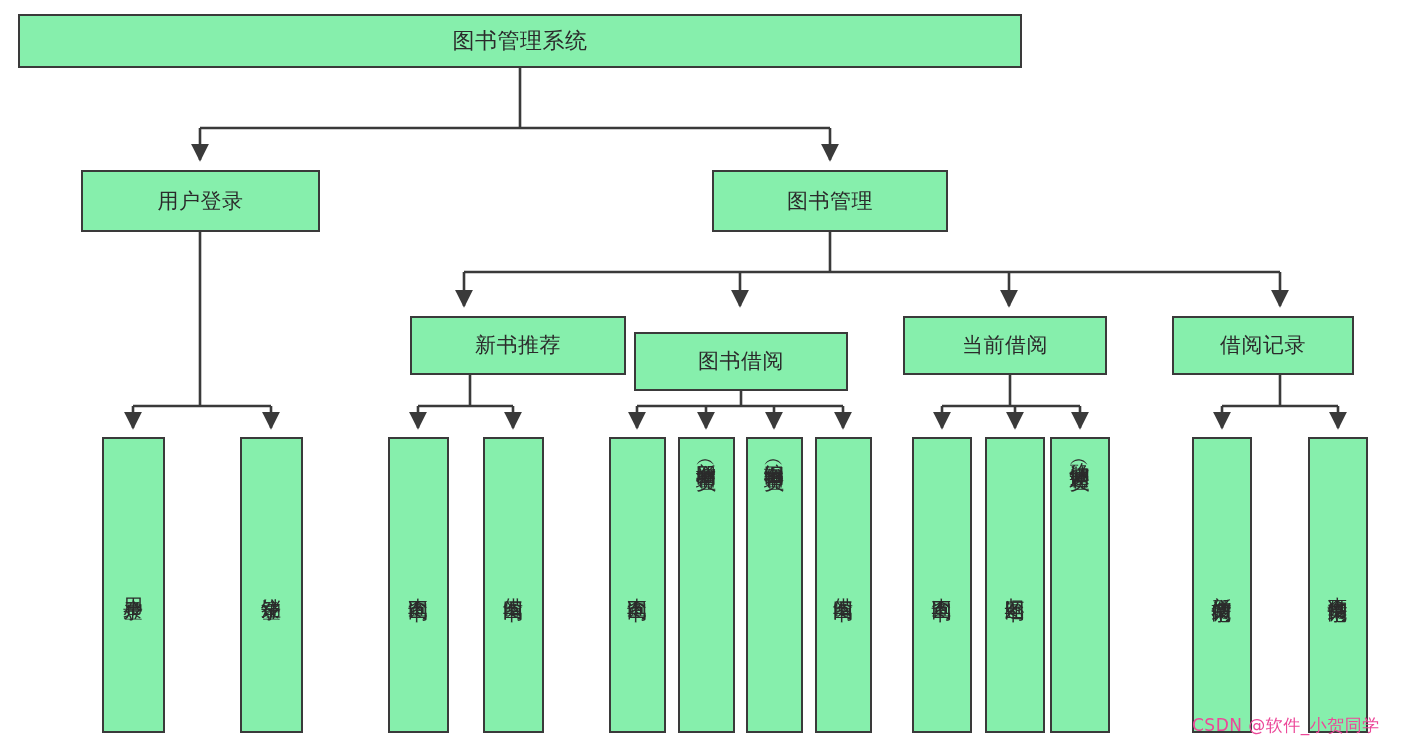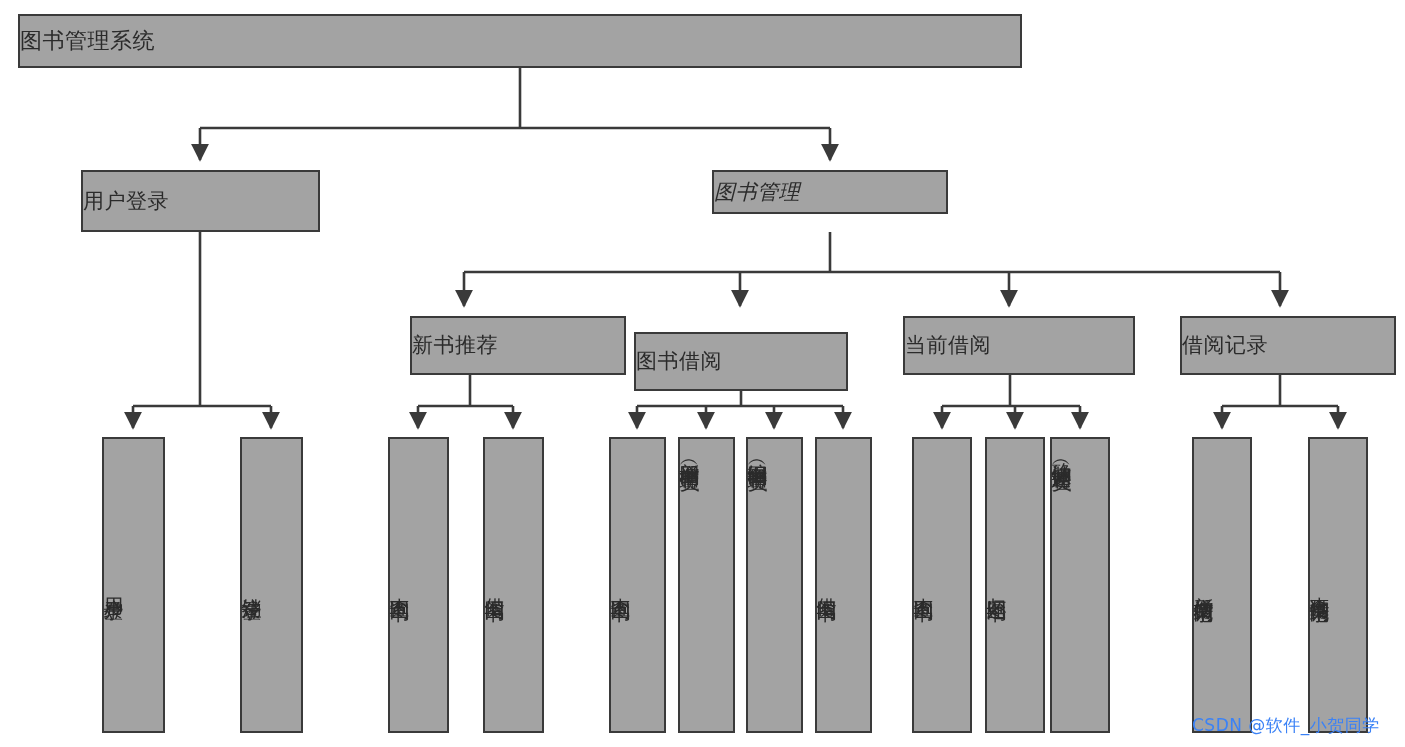--- a/index.html
+++ b/index.html
@@ -21,24 +21,24 @@
     position: absolute;
     left: 0;
     top: 0;
     width: 1405px;
     height: 747px;
   }
   .node-box {
     position: absolute;
     box-sizing: border-box;
     border: 2.5px solid #3a3a3a;
-    background: #a3a3a3;
+    background: #86efac;
     display: flex;
     align-items: center;
-    justify-content: flex-start;
+    justify-content: center;
     color: #2b2b2b;
   }
   .node-label {
     font-size: 21px;
     line-height: 1.25;
     letter-spacing: 0.5px;
     white-space: nowrap;
     color: #2b2b2b;
   }
   .node-box.vertical {
@@ -54,21 +54,21 @@
     line-height: 1;
   }
   .node-box.vertical.centered {
     align-items: center;
     padding-top: 0;
   }
   #root-title .node-label { font-size: 22px; }
   .watermark {
     position: absolute;
     font-size: 17px;
-    color: #3b82f6;
+    color: #ec4899;
     white-space: nowrap;
     letter-spacing: 0.5px;
   }
 </style>
 </head>
 <body>
 
 <div id="canvas">
 
   <svg id="diagram-svg" viewBox="0 0 1405 747" xmlns="http://www.w3.org/2000/svg">
@@ -121,34 +121,34 @@
     </g>
   </svg>
 
   <div class="node-box" id="root-title" style="left:18px; top:14px; width:1004px; height:54px;">
     <span class="node-label">图书管理系统</span>
   </div>
 
   <div class="node-box" style="left:81px; top:170px; width:239px; height:62px;">
     <span class="node-label">用户登录</span>
   </div>
-  <div class="node-box" style="left:712px; top:170px; width:236px; height:44px;font-style:italic;">
+  <div class="node-box" style="left:712px; top:170px; width:236px; height:62px;">
     <span class="node-label">图书管理</span>
   </div>
 
   <div class="node-box" style="left:362px; top:316px; width:216px; height:59px;margin-left:48px;">
     <span class="node-label">新书推荐</span>
   </div>
   <div class="node-box" style="left:634px; top:332px; width:214px; height:59px;">
     <span class="node-label">图书借阅</span>
   </div>
-  <div class="node-box" style="left:903px; top:316px; width:232px; height:59px;">
+  <div class="node-box" style="left:903px; top:316px; width:204px; height:59px;">
     <span class="node-label">当前借阅</span>
   </div>
-  <div class="node-box" style="left:1172px; top:316px; width:216px; height:59px;margin-left:8px;">
+  <div class="node-box" style="left:1172px; top:316px; width:182px; height:59px;">
     <span class="node-label">借阅记录</span>
   </div>
 
   <div class="node-box vertical centered" style="left:102px; top:437px; width:63px; height:296px;">
     <span class="node-label">用户登录</span>
   </div>
   <div class="node-box vertical centered" style="left:240px; top:437px; width:63px; height:296px;">
     <span class="node-label">注销登录</span>
   </div>
   <div class="node-box vertical centered" style="left:388px; top:437px; width:61px; height:296px;">

